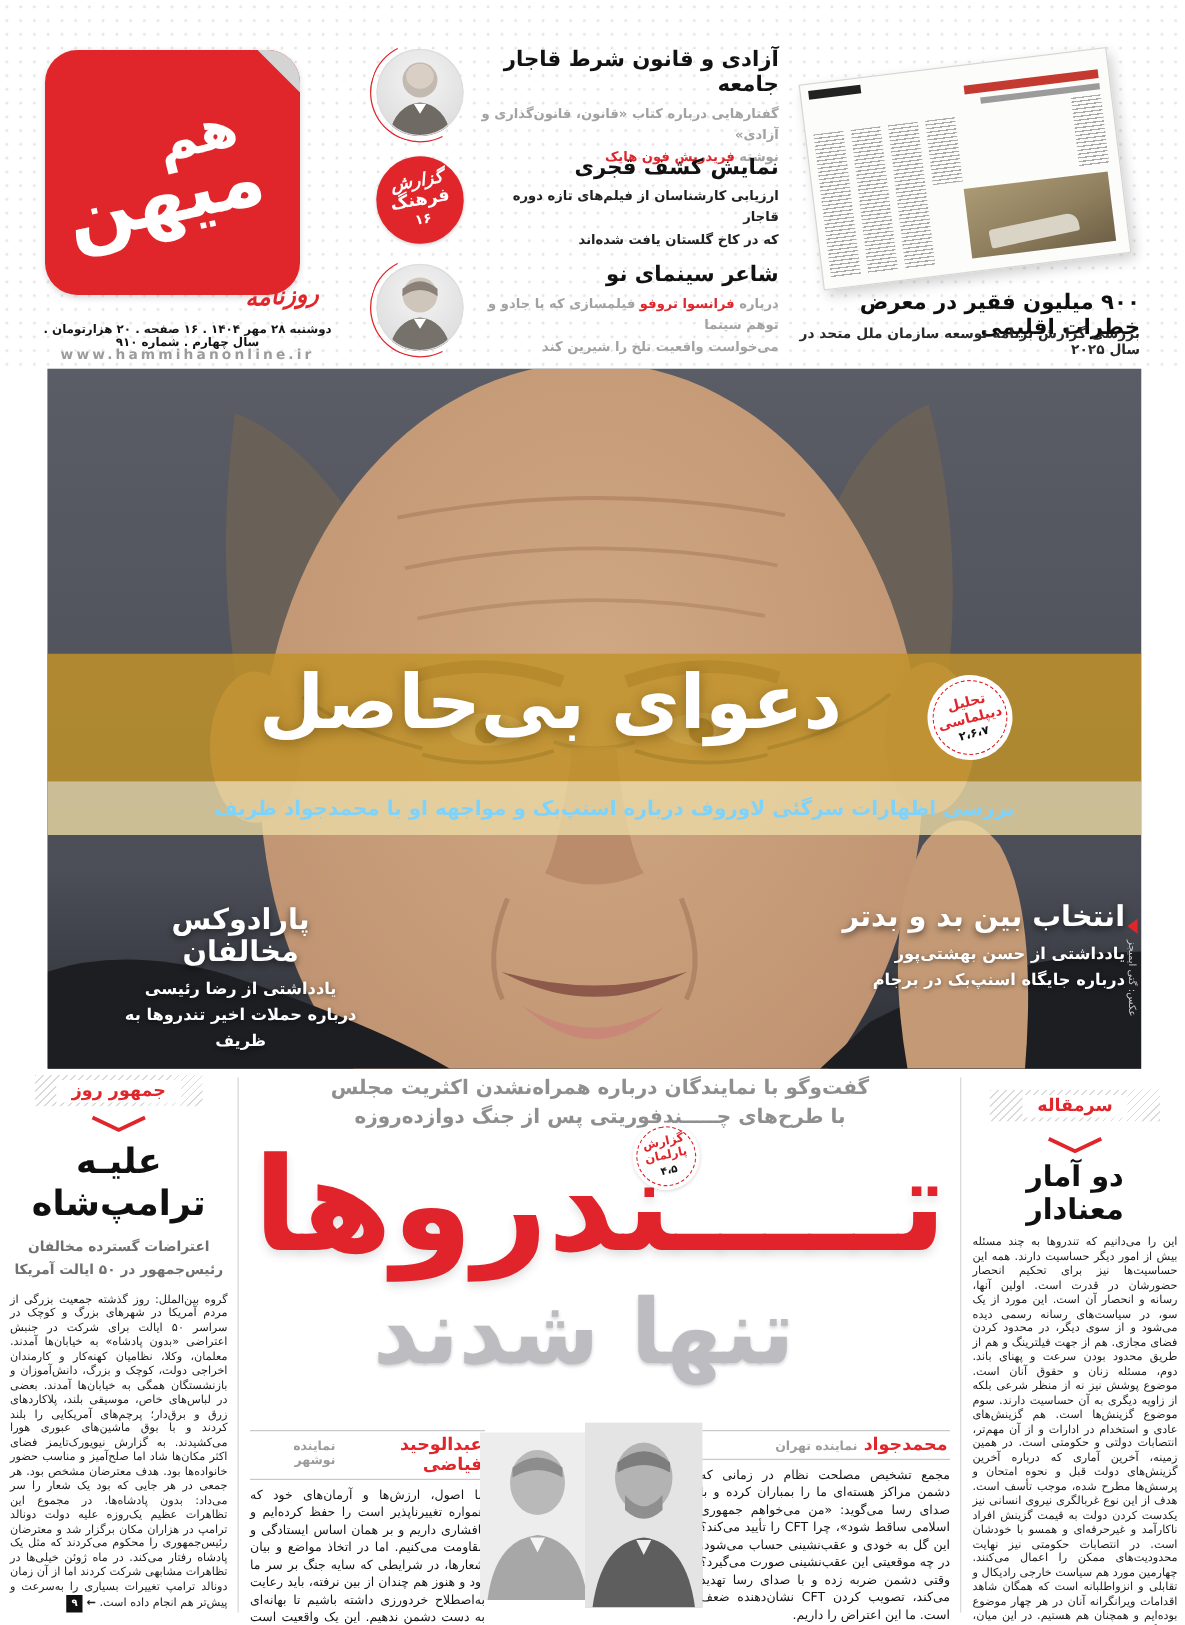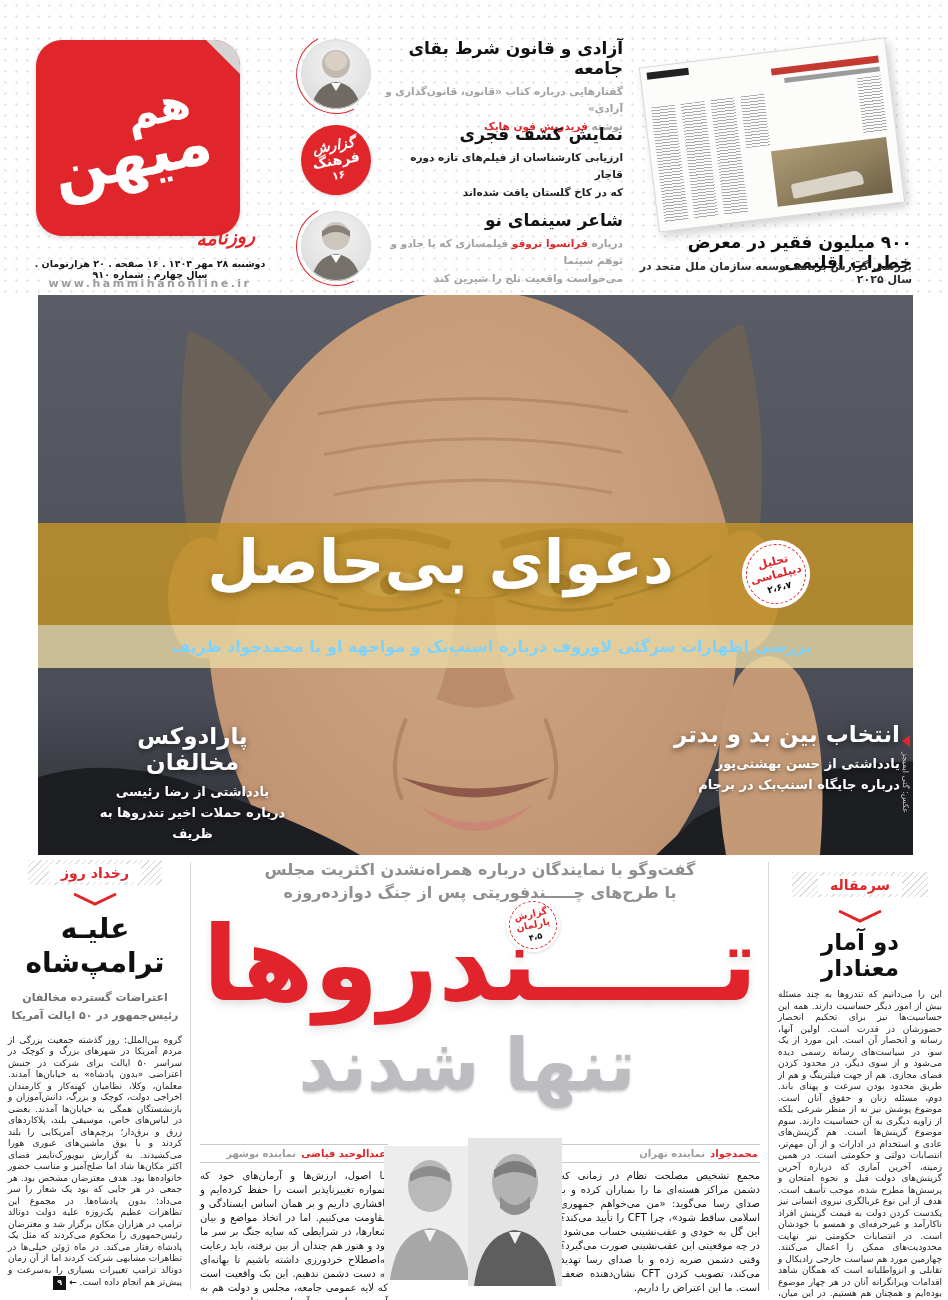--- a/index.html
+++ b/index.html
@@ -94,21 +94,21 @@
   .pbadge { position:absolute; left:306px; top:40px; width:54px; height:54px; background:#fff; border-radius:50%; display:flex; flex-direction:column; align-items:center; justify-content:center; transform:rotate(-12deg); line-height:1.2; z-index:4; box-shadow:0 1px 3px rgba(0,0,0,.15); }
   .pbadge::before { content:""; position:absolute; inset:3px; border:1.3px dashed #e0262b; border-radius:50%; }
   .pbadge .b-red { font-size:9.5px; }
   .pbadge .b-pages { font-size:8.5px; }
   .big-red { position:absolute; left:0; right:0; top:52px; text-align:center; font-size:104px; font-weight:900; color:#e1232b; line-height:1.05; letter-spacing:-2px; z-index:2; text-shadow:0 4px 8px rgba(0,0,0,.12); }
   .big-gray { position:absolute; left:0; right:26px; top:170px; text-align:center; font-size:72px; font-weight:900; color:#bdbdc1; line-height:1.05; z-index:1; text-shadow:0 2px 3px rgba(0,0,0,.2); }
   .mp { position:absolute; top:286px; }
   .mp-left { left:0; width:188px; }
   .mp-right { left:360px; width:200px; }
   .mpby { display:flex; align-items:baseline; gap:5px; border-top:1px solid #c9c9c9; border-bottom:1px solid #c9c9c9; padding:3px 2px; }
-  .mp-name { color:#e0262b; font-weight:900; font-size:10px; }
+  .mp-name { color:#e0262b; font-weight:900; font-size:14px; }
   .mp-role { color:#9b9b9d; font-size:10px; font-weight:bold; }
   .mp-quote { margin-top:6px; font-size:10px; line-height:14px; text-align:justify; color:#141414; }
   .mp-photos { position:absolute; left:184px; top:278px; width:178px; height:164px; z-index:3; }
   .ph { position:absolute; bottom:20px; overflow:hidden; background:linear-gradient(#f0f0f0,#c4c4c4); }
   .ph1 { left:0; width:92px; height:134px; }
   .ph2 { left:84px; width:94px; height:148px; bottom:14px; }
 </style>
 </head>
 <body>
 
@@ -130,21 +130,21 @@
       <span class="ring"></span>
       <div class="portrait">
         <svg viewBox="0 0 70 70" width="70" height="70">
           <circle cx="35" cy="25" r="14" fill="#c2bab1"></circle>
           <ellipse cx="35" cy="22" rx="11" ry="10" fill="#d9cfc4"></ellipse>
           <path d="M10 70 Q15 45 35 43 Q55 45 60 70 Z" fill="#6f6a63"></path>
           <path d="M30 44 L35 52 L40 44 Z" fill="#fff"></path>
         </svg>
       </div>
       <div class="ts-text">
-        <div class="ts-title">آزادی و قانون شرط بقای جامعه</div>
+        <div class="ts-title">آزادی و قانون شرط قاجار جامعه</div>
         <div class="ts-sub">گفتارهایی درباره کتاب «قانون، قانون‌گذاری و آزادی»</div>
         <div class="ts-sub">
           <span>نوشته</span>
           <span class="red">فریدریش فون هایک</span>
         </div>
       </div>
     </div>
 
     <div class="ts ts2">
       <div class="cbadge">
@@ -268,21 +268,21 @@
       <span>عکس: گتی ایمیجز</span>
     </div>
   </section>
 
   <section class="bottom">
     <div class="vline v1"></div>
     <div class="vline v2"></div>
 
     <div class="col-ev">
       <div class="colhead">
-        <span class="colhead-label">رخداد روز</span>
+        <span class="colhead-label">جمهور روز</span>
       </div>
       <svg class="chev" width="46" height="15" viewBox="0 0 46 15">
         <path d="M2 2 L23 12 L44 2" fill="none" stroke="#e0262b" stroke-width="3"></path>
       </svg>
       <div class="ev-title">
         <div>علیـه</div>
         <div>ترامپ‌شاه</div>
       </div>
       <div class="ev-sub">
         <div>اعتراضات گسترده مخالفان</div>

